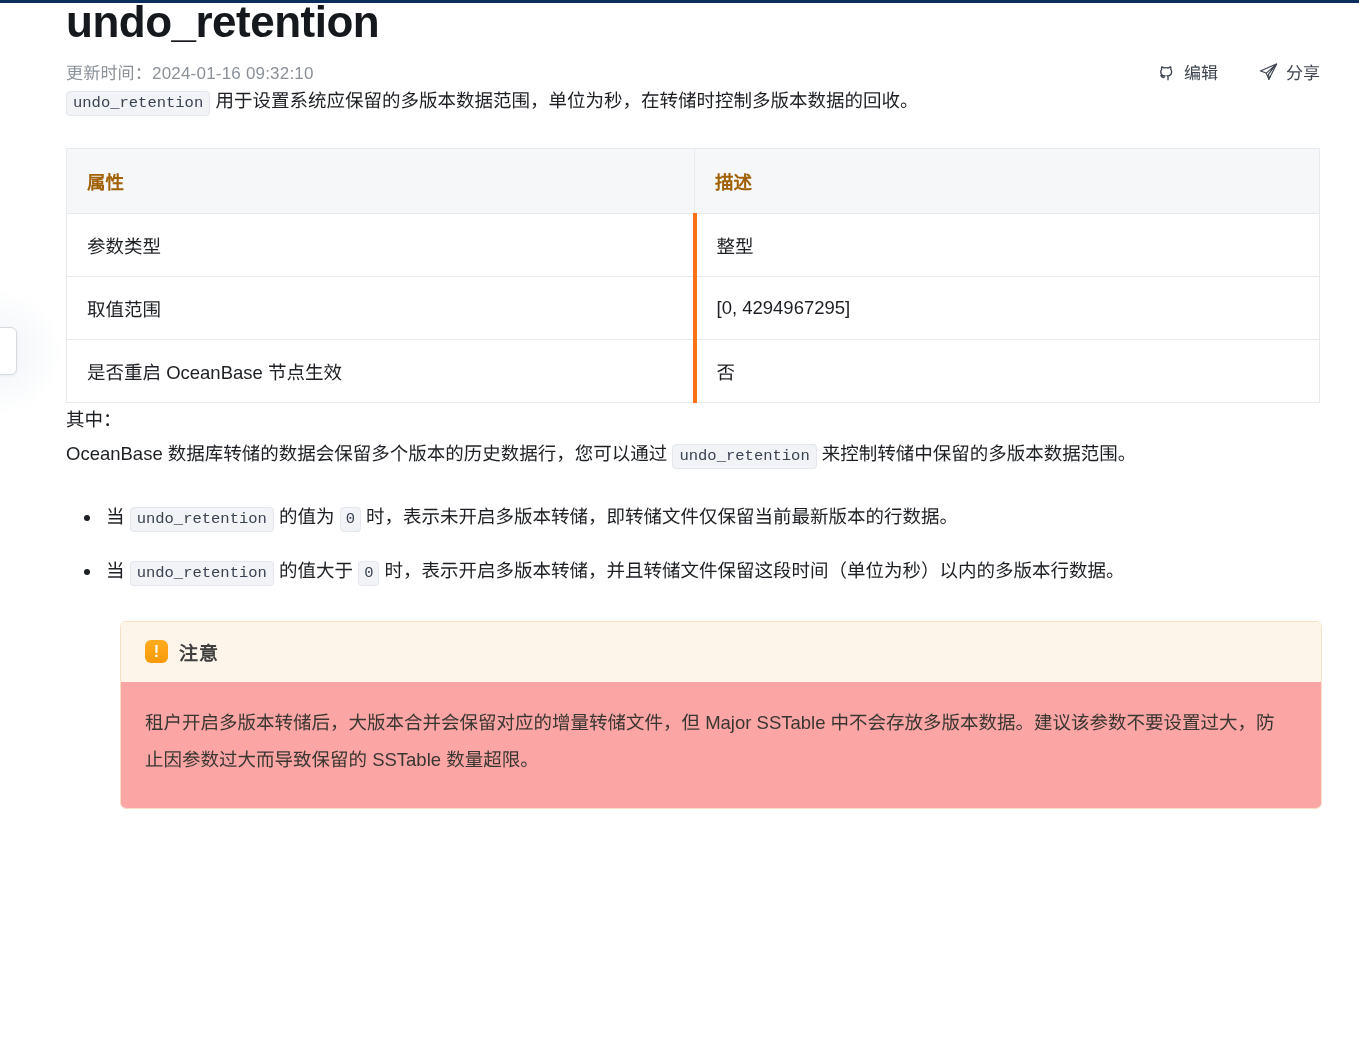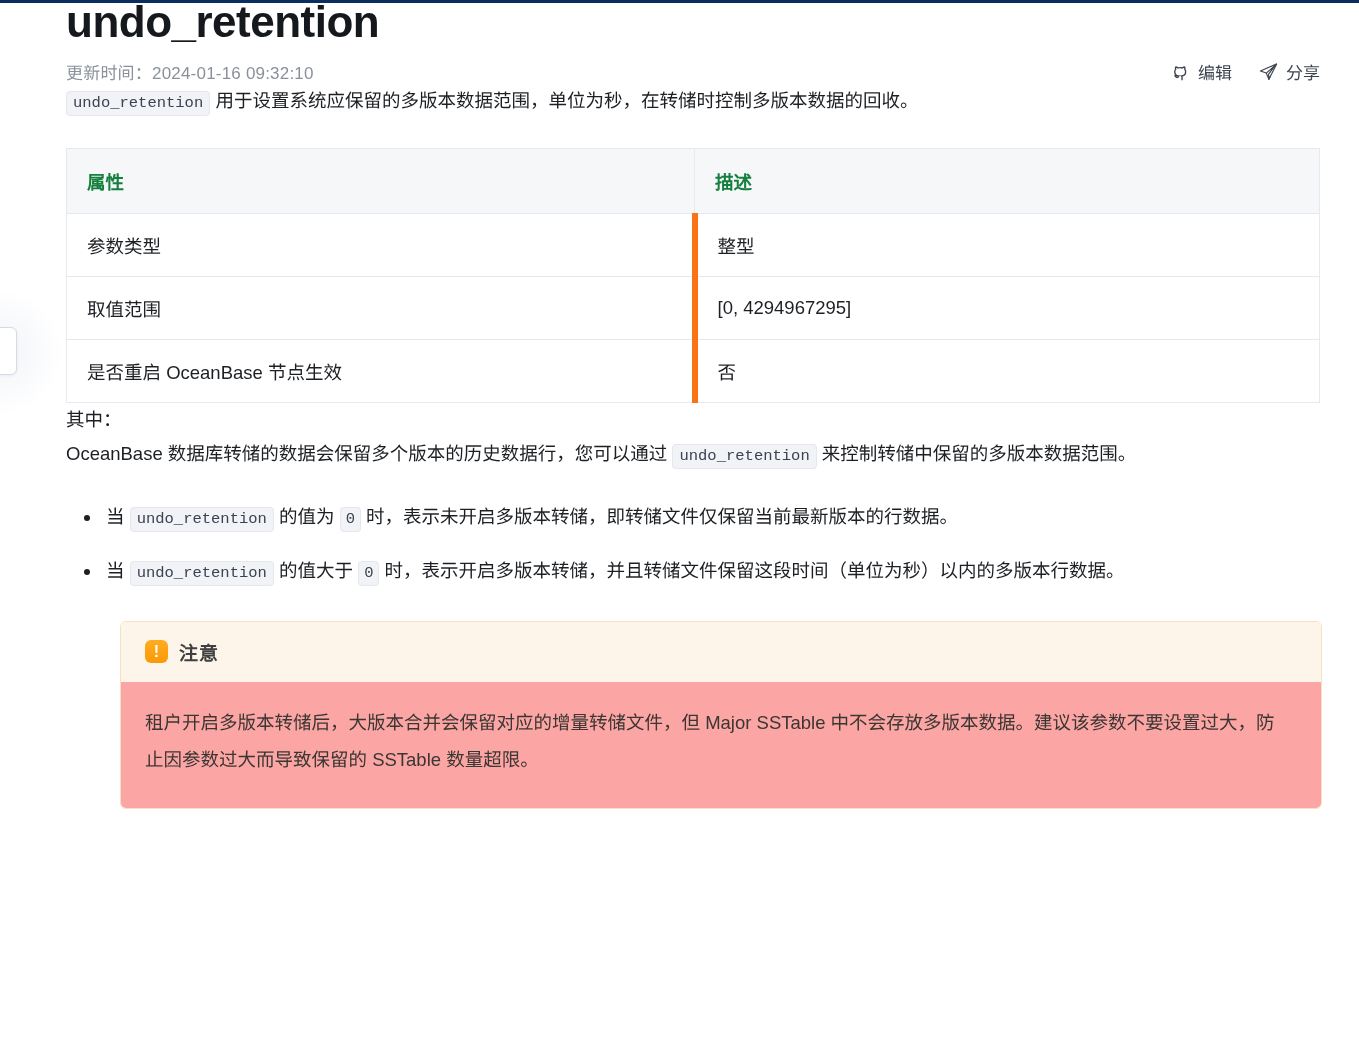--- a/index.html
+++ b/index.html
@@ -81,21 +81,21 @@
     height: 28px;
   }
   .updated {
     font-size: 17px;
     color: #8a9199;
     letter-spacing: 0.2px;
   }
   .actions {
     display: flex;
     align-items: center;
-    gap: 26px;
+    gap: 40px;
   }
   .action {
     display: flex;
     align-items: center;
     gap: 7px;
     font-size: 17px;
     color: #3d4450;
     cursor: pointer;
     user-select: none;
   }
@@ -127,33 +127,33 @@
   table.attrs {
     width: 100%;
     border-collapse: collapse;
     margin-top: 28px;
     font-size: 18px;
     table-layout: fixed;
     border: 1px solid #e6e9ee;
   }
   table.attrs th {
     background: #f5f7f9;
-    color: #15803d;
+    color: #a16207;
     font-weight: 600;
     text-align: left;
     padding: 19px 0 19px 20px;
     border-bottom: 1px solid #e6e9ee;
     border-right: 1px solid #e6e9ee;
     font-size: 18.5px;
   }
   table.attrs th:last-child { border-right: none; }
   table.attrs td {
     padding: 18px 0 18px 20px;
     border-bottom: 1px solid #e6e9ee;
-    border-right: 6px solid #f97316;
+    border-right: 4px solid #f97316;
     color: #1c1f23;
     font-size: 18.5px;
     vertical-align: middle;
   }
   table.attrs td:last-child { border-right: none; }
   table.attrs tr:last-child td { border-bottom: none; }
   table.attrs col.c1 { width: 628px; }
 
   .p-body { margin-top: 34px; }
   .p-qizhong { margin-top: 34px; }

